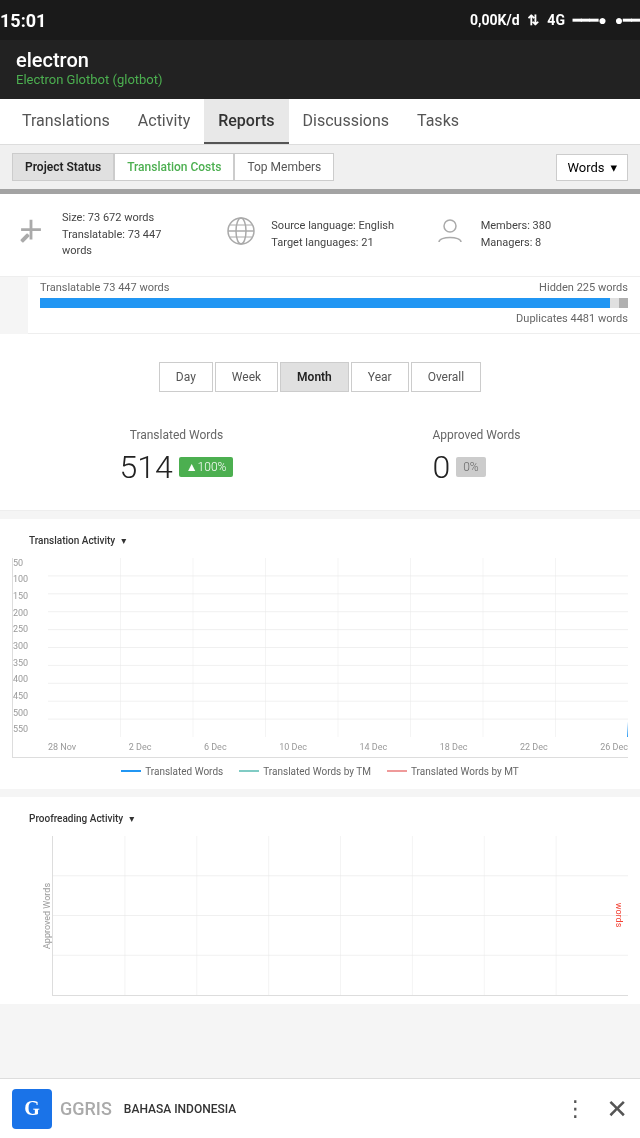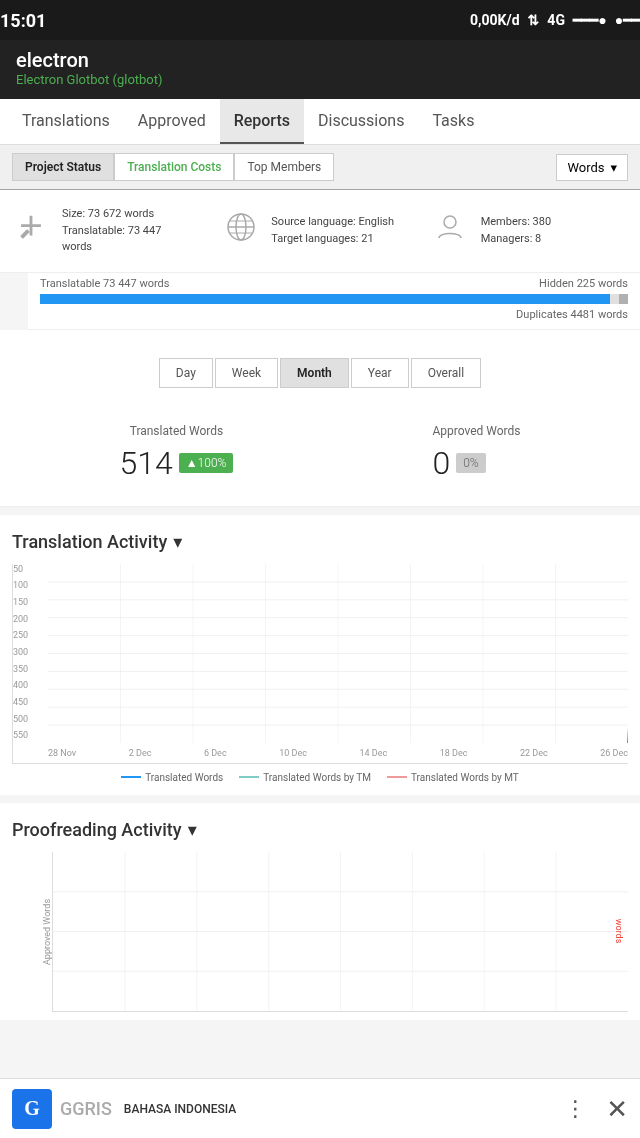--- a/index.html
+++ b/index.html
@@ -49,21 +49,21 @@
       font-weight: 500;
       background: #e8e8e8;
     }
 
     
     .sub-tabs {
       background: #f0f0f0;
       display: flex;
       align-items: center;
       padding: 8px 12px;
-      border-bottom: 1px solid #a3a3a3;
+      border-bottom: 5px solid #a3a3a3;
       gap: 0;
     }
     .sub-tab {
       padding: 6px 12px;
       font-size: 12px;
       color: #555;
       cursor: pointer;
       border: 1px solid #ccc;
       background: #fff;
     }
@@ -195,27 +195,28 @@
       border-radius: 2px;
     }
 
     
     .activity-section {
       background: #fff;
       padding: 16px 12px 8px;
       margin-top: 8px;
     }
     .activity-header {
-      font-size: 18px;
+      font-size: 10px;
       font-weight: 500;
       color: #333;
       margin-bottom: 12px;
       display: flex;
       align-items: center;
       gap: 6px;
+      margin-left: 17px;
     }
     .chart-container {
       width: 100%;
       height: 200px;
       position: relative;
       border-left: 1px solid #ddd;
       border-bottom: 1px solid #ddd;
     }
     .chart-y-labels {
       position: absolute;
@@ -341,21 +342,21 @@
 <div class="app-header">
   <div class="app-name">electron</div>
   <div class="app-sub">
     <span>Electron Glotbot</span>
     <span>(glotbot)</span>
   </div>
 </div>
 
 <div class="nav-tabs">
   <div class="nav-tab">Translations</div>
-  <div class="nav-tab">Approved</div>
+  <div class="nav-tab">Activity</div>
   <div class="nav-tab active">Reports</div>
   <div class="nav-tab">Discussions</div>
   <div class="nav-tab">Tasks</div>
 </div>
 
 <div class="sub-tabs">
   <div class="sub-tab active">Project Status</div>
   <div class="sub-tab sub-tab-green">Translation Costs</div>
   <div class="sub-tab">Top Members</div>
   <div class="words-dropdown">

